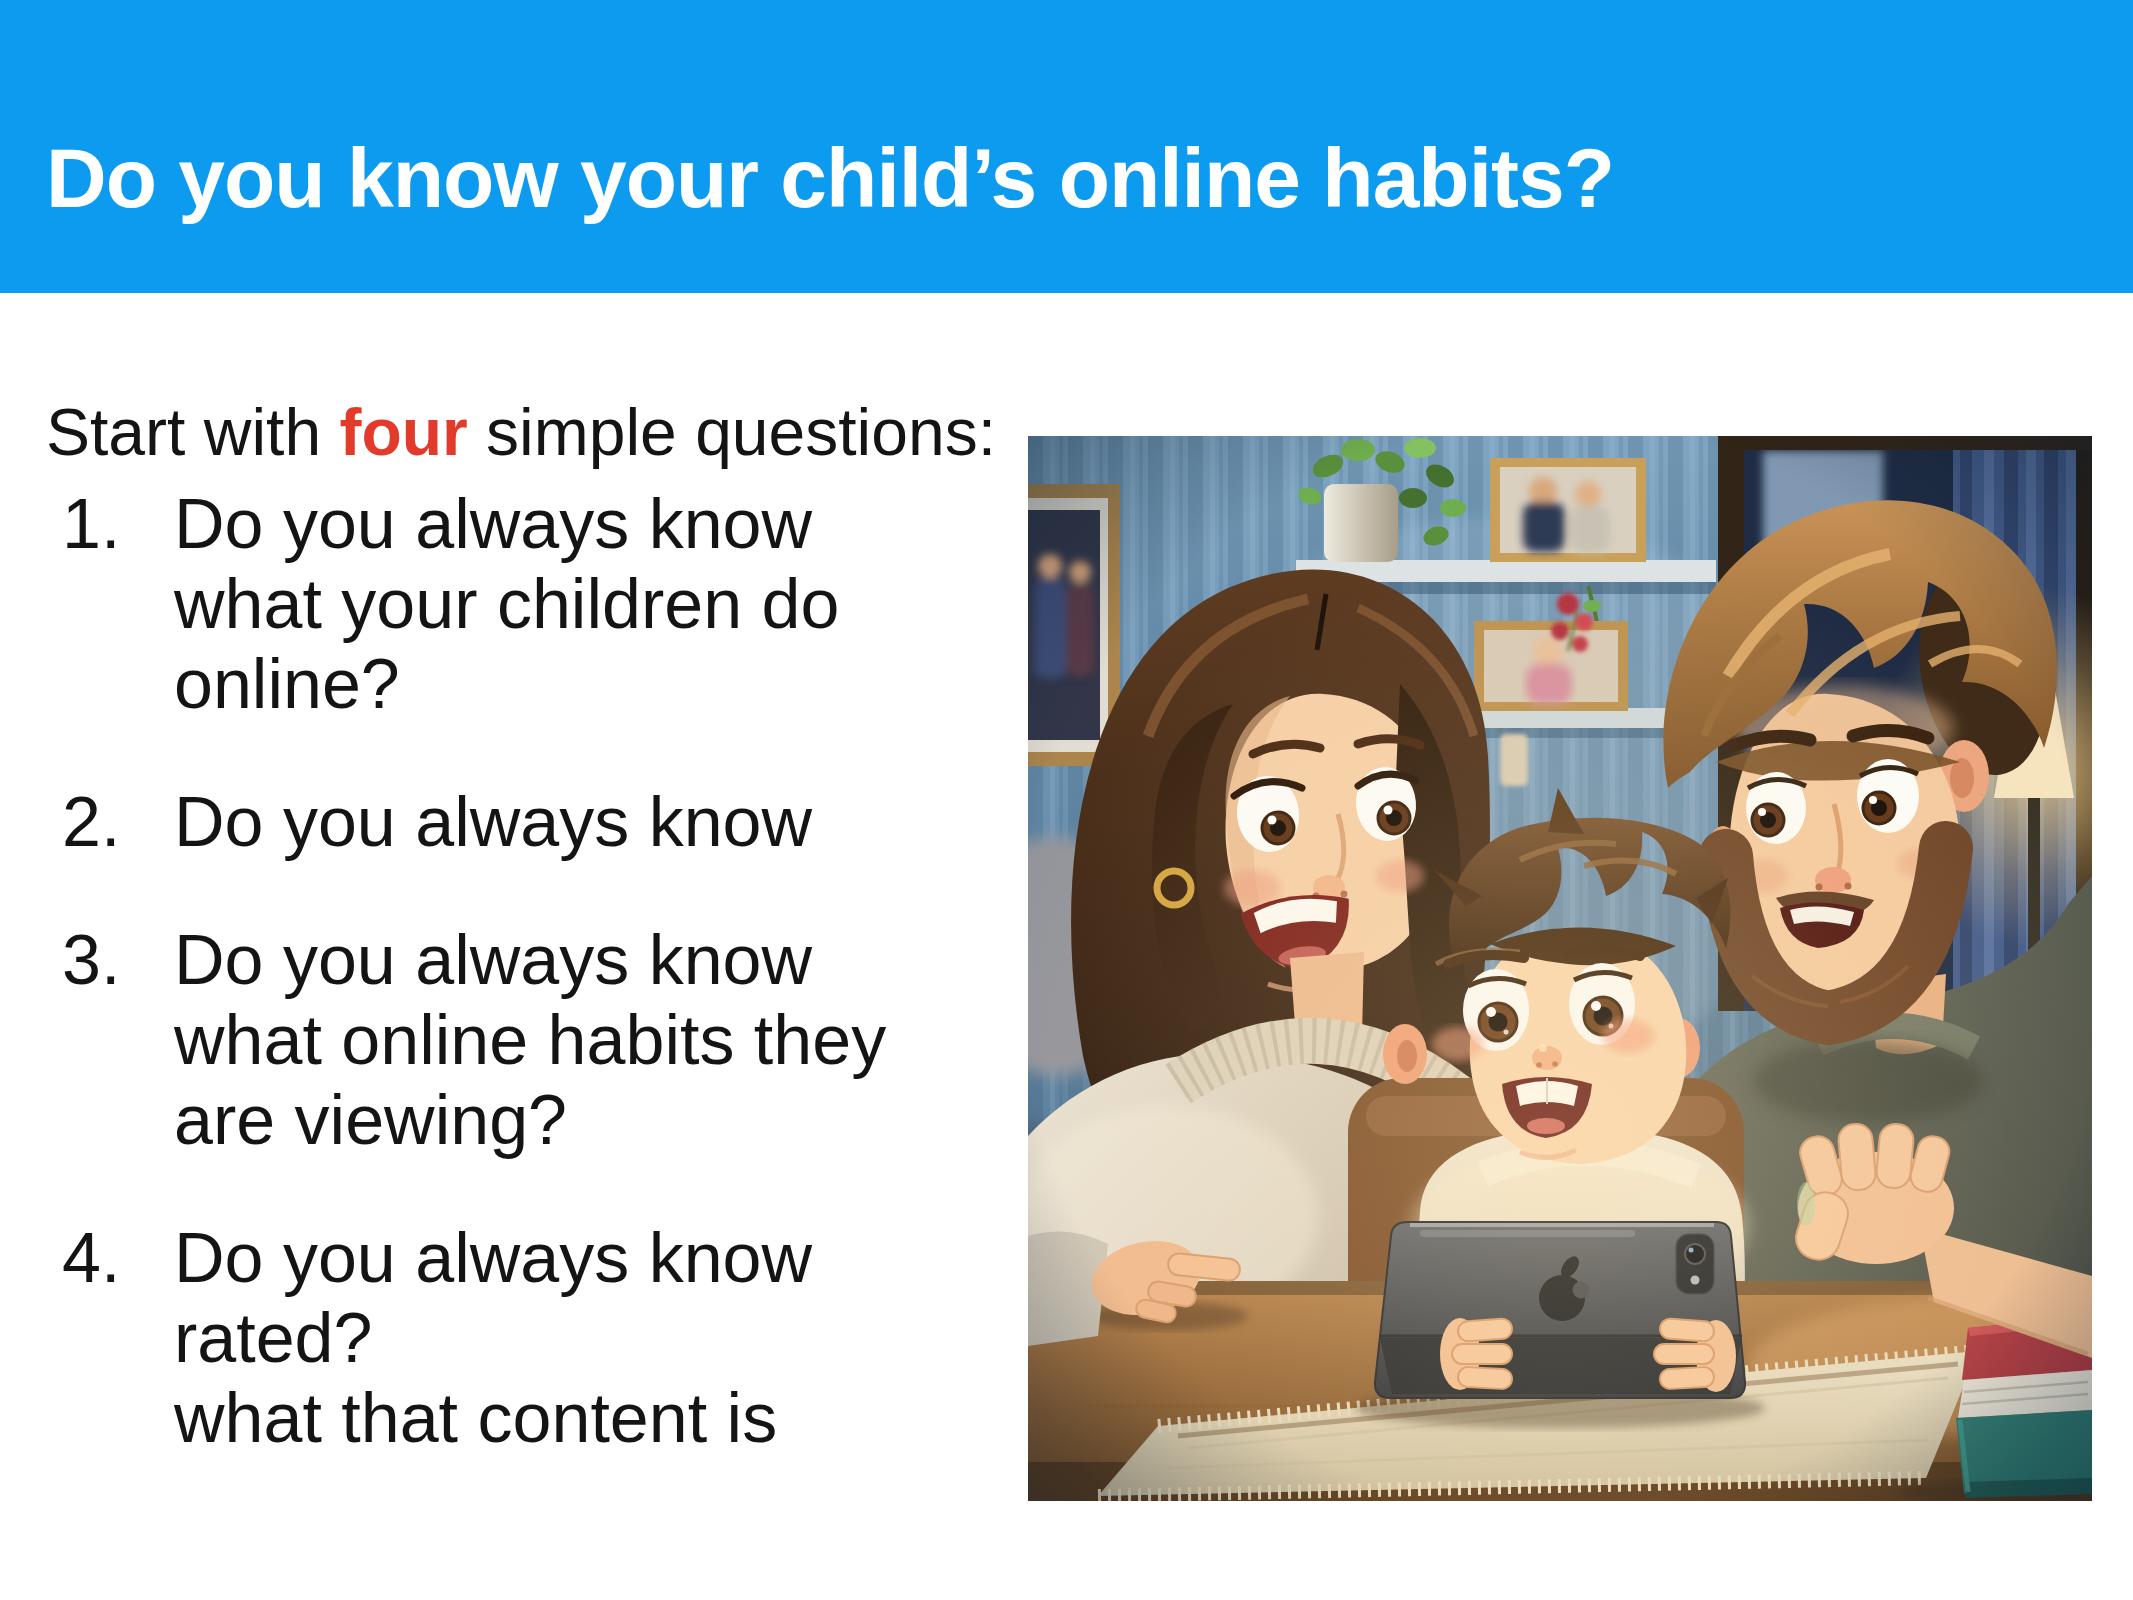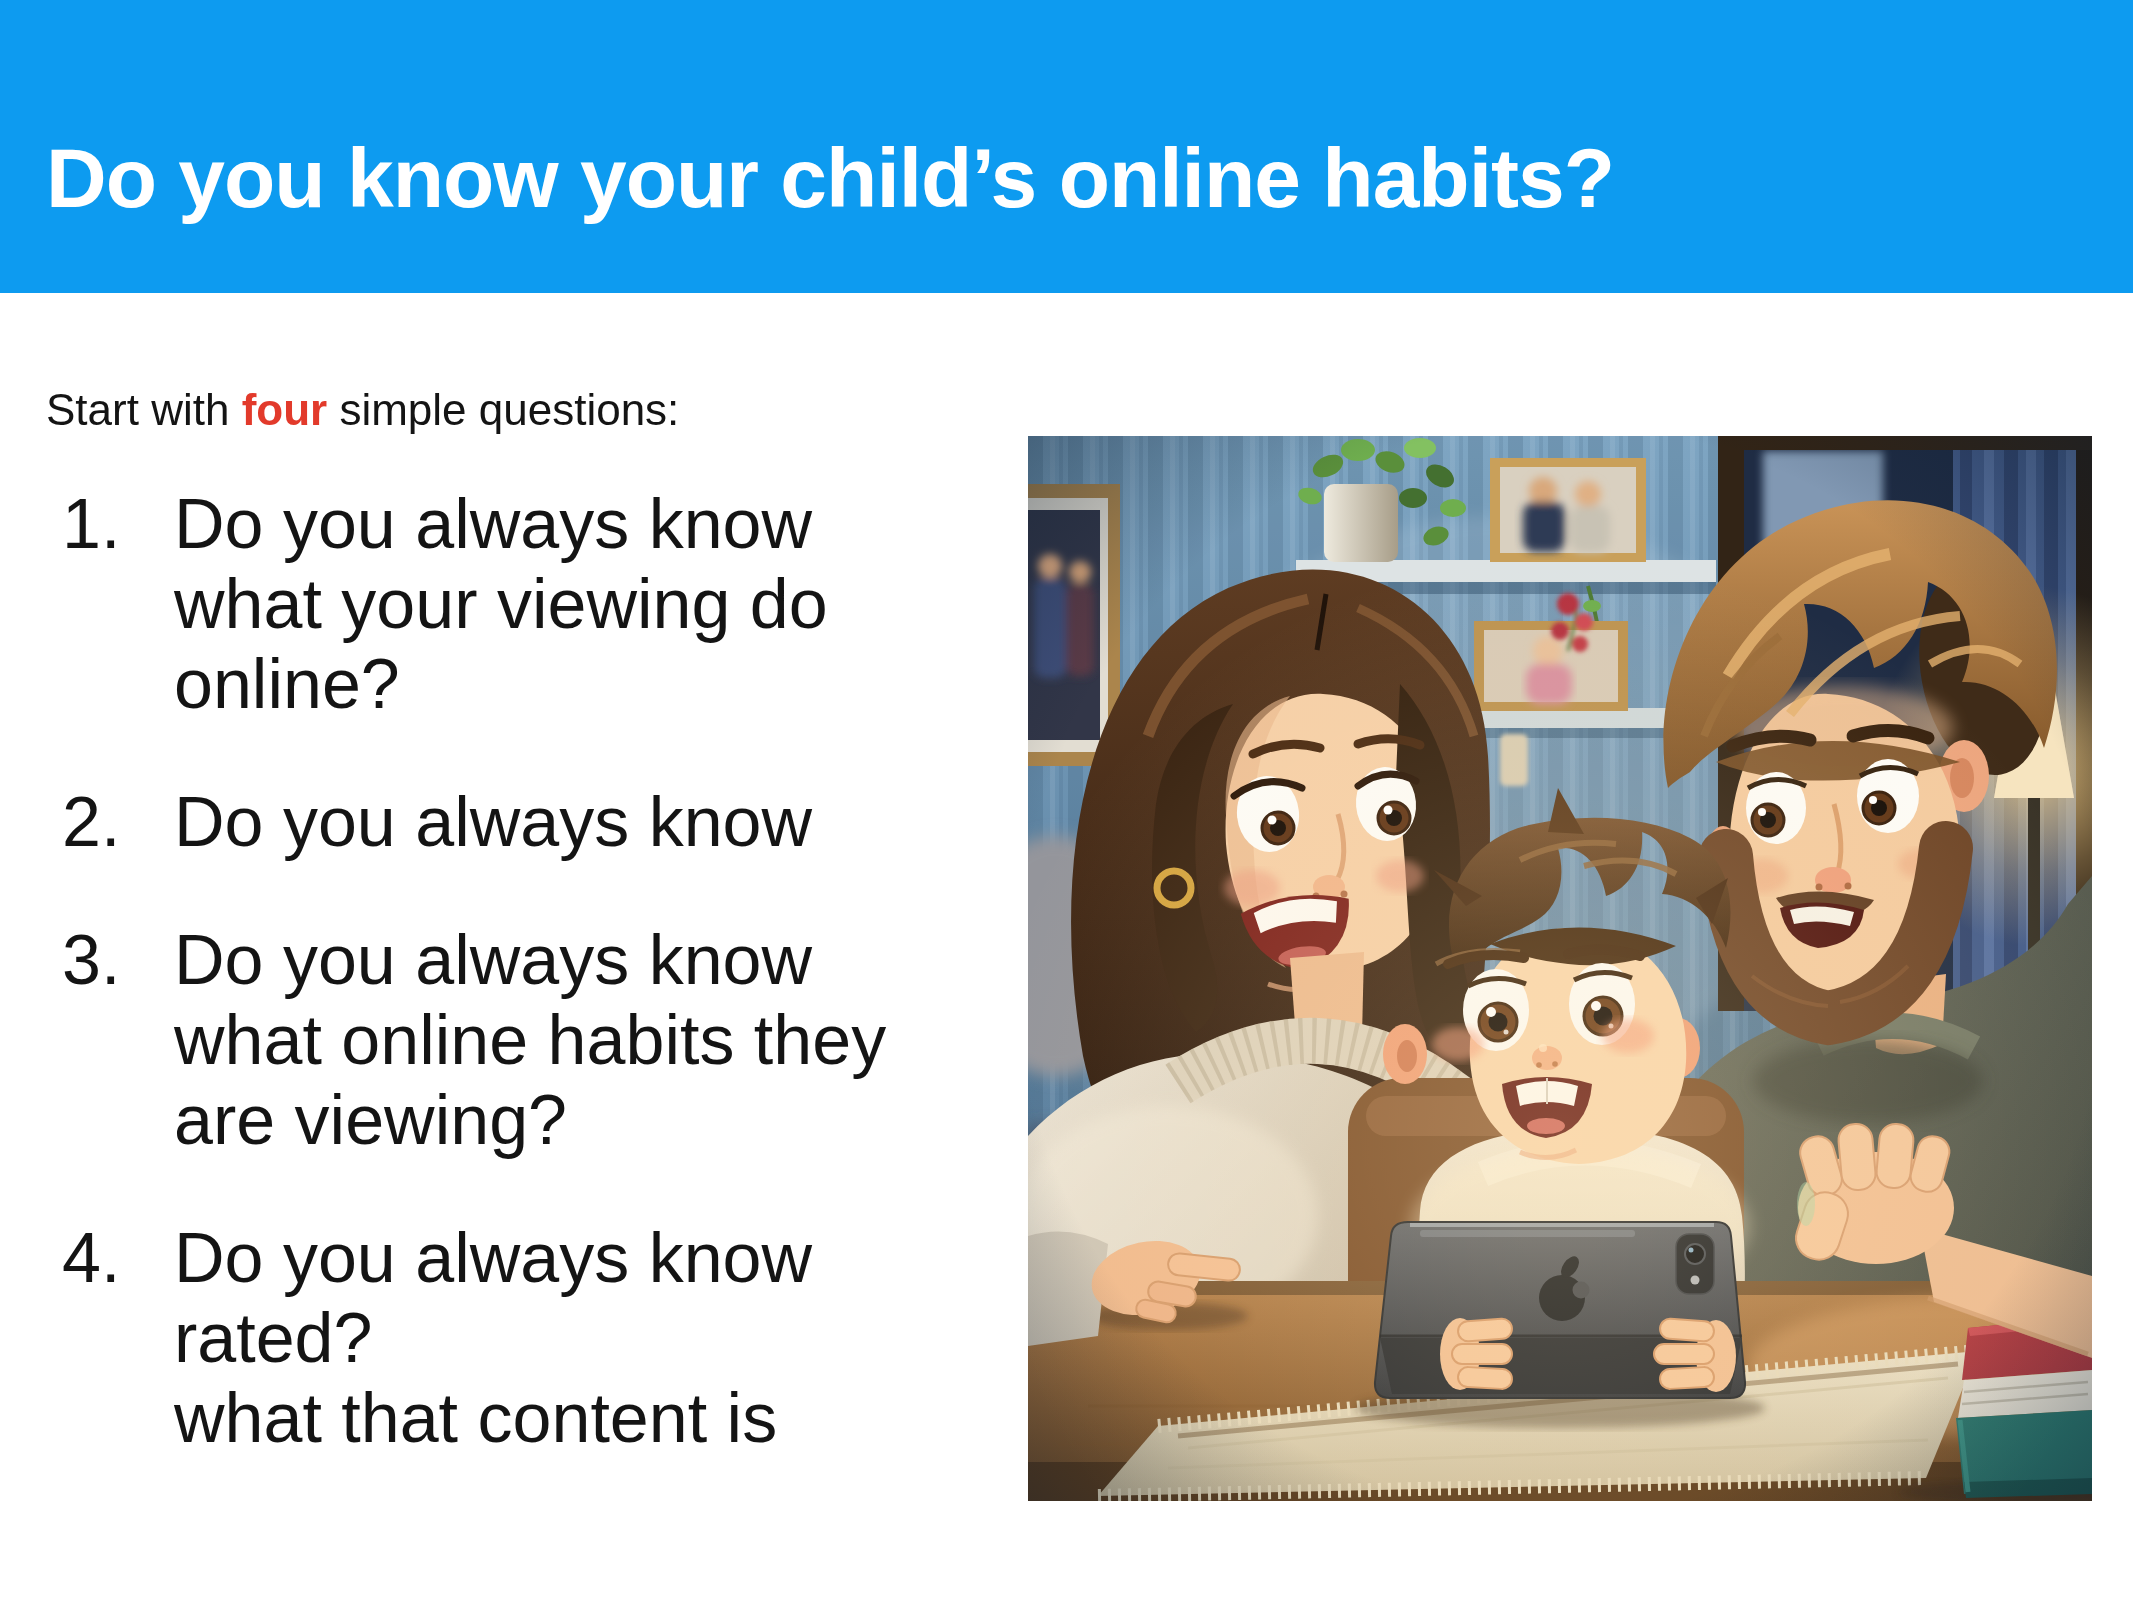--- a/index.html
+++ b/index.html
@@ -1,21 +1,21 @@
 <!DOCTYPE html>
 <html><head>
 <meta charset="utf-8">
 <style>
   html,body{margin:0;padding:0;background:#ffffff;}
   .slide{position:relative;width:2133px;height:1600px;background:#ffffff;overflow:hidden;
          font-family:"Liberation Sans",sans-serif;color:#141414;}
   .header-band{position:absolute;left:0;top:0;width:2133px;height:293px;background:#0d9bf0;}
   .slide-title{position:absolute;left:46px;top:74px;font-size:84px;font-weight:700;color:#ffffff;
                white-space:nowrap;letter-spacing:-1px;}
-  .intro{position:absolute;left:46px;top:330px;font-size:44px;line-height:72px;white-space:nowrap;}
+  .intro{position:absolute;left:46px;top:330px;font-size:66px;line-height:72px;white-space:nowrap;}
   .intro .hl{font-weight:700;color:#e23a2b;}
   .qlist{position:absolute;left:62px;top:484px;margin:0;padding:0;list-style:none;width:930px;}
   .q{display:flex;margin:0 0 58px 0;font-size:70px;line-height:80px;}
   .qnum{flex:0 0 112px;width:112px;}
   .qtext{flex:1;}
   .qline{display:block;}
   .photo{position:absolute;left:1028px;top:436px;width:1064px;height:1065px;}
   .photo svg{display:block;width:100%;height:100%;}
 </style>
 </head>
@@ -26,21 +26,21 @@
   <div class="header-band"></div>
   <h1 class="slide-title">Do you know your child’s online habits?</h1>
 
   <p class="intro"><span>Start with </span><span class="hl">four</span><span> simple questions:</span></p>
 
   <ol class="qlist">
     <li class="q">
       <span class="qnum">1.</span>
       <span class="qtext">
         <span class="qline">Do you always know</span>
-        <span class="qline">what your viewing do</span>
+        <span class="qline">what your children do</span>
         <span class="qline">online?</span>
       </span>
     </li>
     <li class="q">
       <span class="qnum">2.</span>
       <span class="qtext">
         <span class="qline">Do you always know</span>
       </span>
     </li>
     <li class="q">

